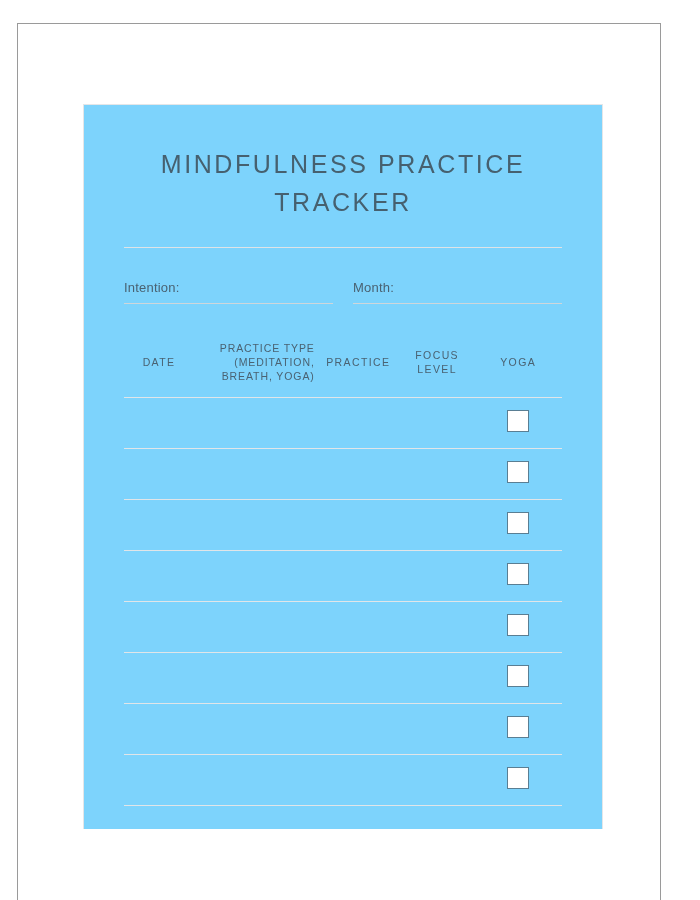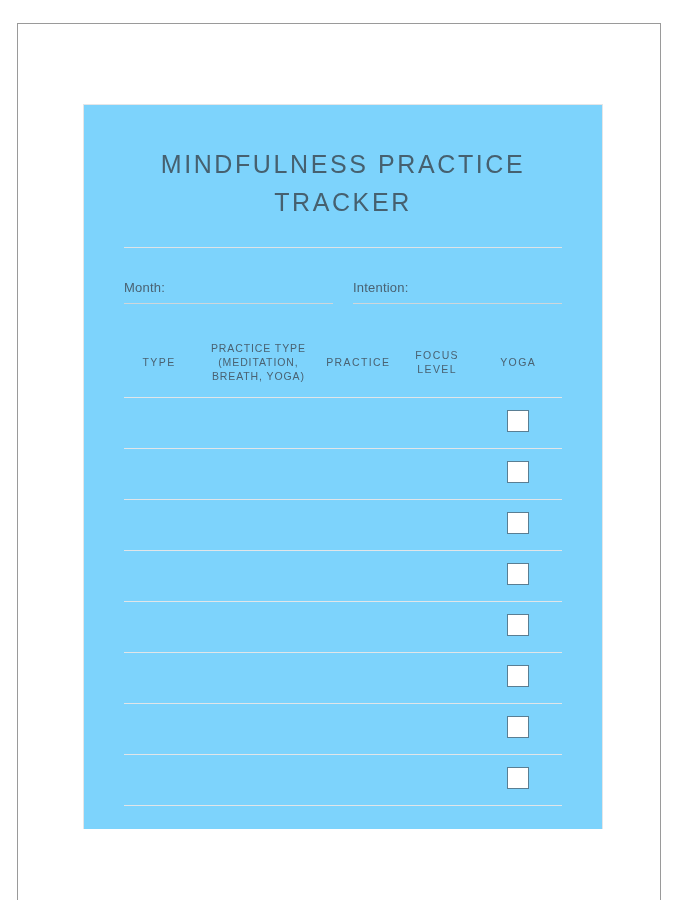--- a/index.html
+++ b/index.html
@@ -90,21 +90,21 @@
     font-weight: normal;
     letter-spacing: 1.4px;
     color: #4a6272;
     text-align: center;
     vertical-align: middle;
     padding: 10px 2px 14px 2px;
     border-bottom: 1px solid #e1e5e8;
     line-height: 14px;
   }
   table.tracker thead th.col-practice {
-    text-align: center;
+    text-align: right;
     letter-spacing: 0.9px;
     padding-left: 8px;
   }
   table.tracker tbody td {
     height: 50px;
     border-bottom: 1px solid #e1e5e8;
     padding: 0;
   }
   table.tracker tbody td.cell-done {
     text-align: center;
@@ -123,38 +123,38 @@
 
 <div id="page-frame">
   <div id="sheet">
 
     <h1 class="title">MINDFULNESS PRACTICE TRACKER</h1>
 
     <div class="title-rule"></div>
 
     <div class="meta-row">
       <div class="meta-field">
-        <span class="meta-label">Month:</span><span class="meta-value"></span>
+        <span class="meta-label">Intention:</span><span class="meta-value"></span>
       </div>
       <div class="meta-field">
-        <span class="meta-label">Intention:</span><span class="meta-value"></span>
+        <span class="meta-label">Month:</span><span class="meta-value"></span>
       </div>
     </div>
 
     <table class="tracker">
       <colgroup>
         <col style="width:16%">
         <col style="width:28%">
         <col style="width:19%">
         <col style="width:17%">
         <col style="width:20%">
       </colgroup>
       <thead>
         <tr>
-          <th>TYPE</th>
+          <th>DATE</th>
           <th class="col-practice">PRACTICE TYPE (MEDITATION, BREATH, YOGA)</th>
           <th>PRACTICE</th>
           <th>FOCUS LEVEL</th>
           <th>YOGA</th>
         </tr>
       </thead>
       <tbody>
         <tr>
           <td></td>
           <td></td>

